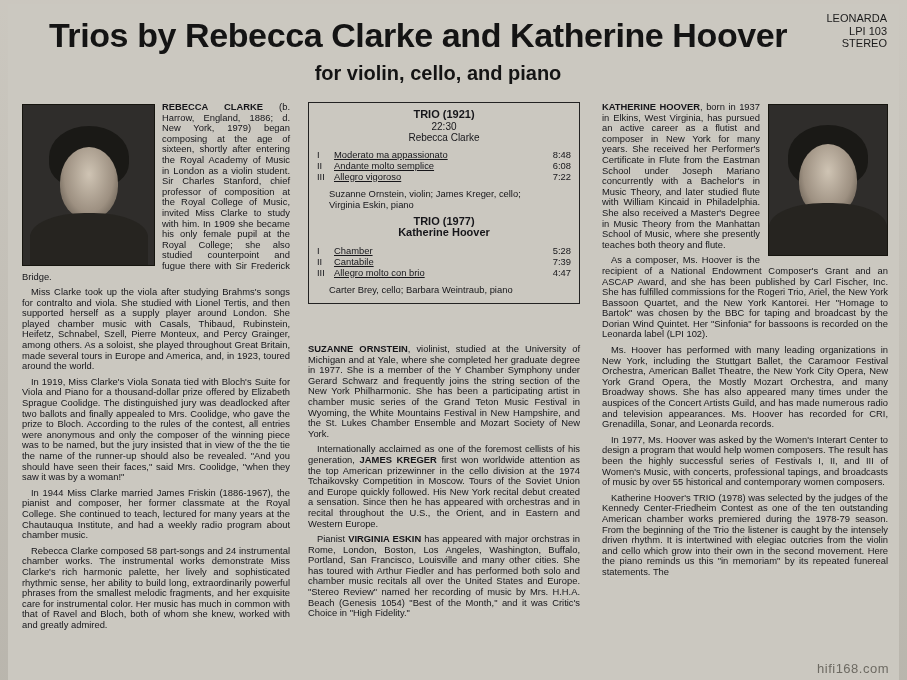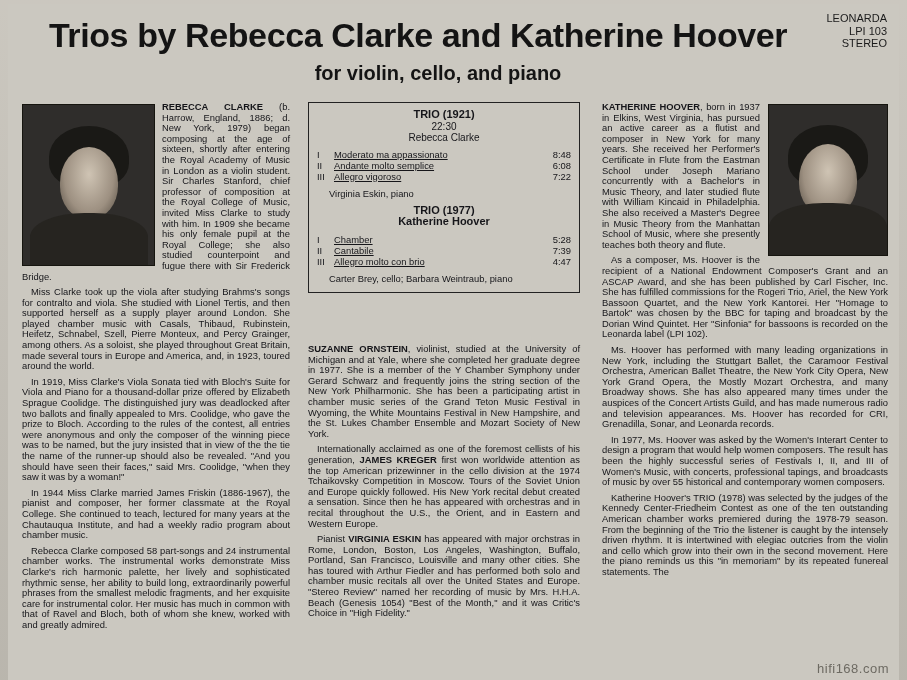--- a/index.html
+++ b/index.html
@@ -168,20 +168,21 @@
         <span class="rn">II</span>
         <span class="tn">Andante molto semplice</span>
         <span class="tt">6:08</span>
       </div>
       <div class="trk">
         <span class="rn">III</span>
         <span class="tn">Allegro vigoroso</span>
         <span class="tt">7:22</span>
       </div>
       <div class="perf">
+        <div>Suzanne Ornstein, violin; James Kreger, cello;</div>
         <div>Virginia Eskin, piano</div>
       </div>
 
       <div class="tb-gap"></div>
       <div class="tb-head">TRIO (1977)</div>
       <div class="tb-head">Katherine Hoover</div>
       <div class="tb-gap"></div>
       <div class="trk">
         <span class="rn">I</span>
         <span class="tn">Chamber</span>

